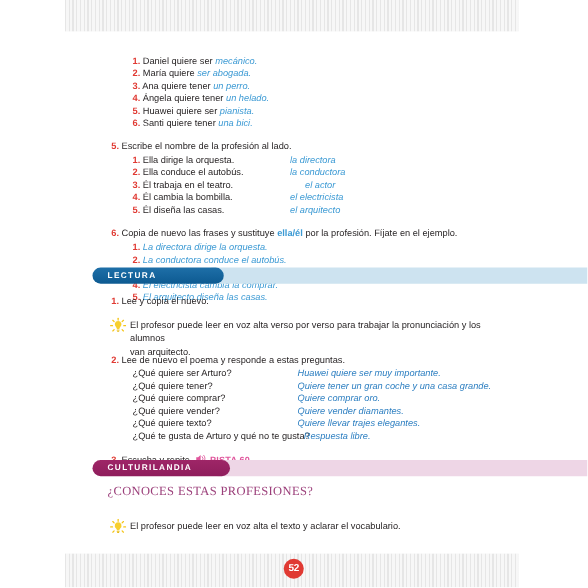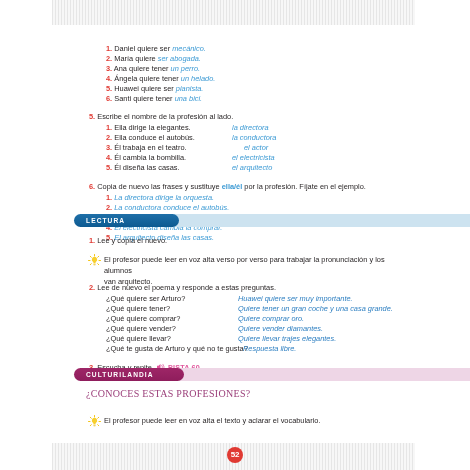--- a/index.html
+++ b/index.html
@@ -179,21 +179,21 @@
     <span>Santi quiere tener </span><span class="ans">una bici.</span>
   </div>
 
   <div class="ex" style="left:89px; top:112px;">
     <span class="num">5.</span>
     <span>Escribe el nombre de la profesión al lado.</span>
   </div>
 
   <div class="ex" style="left:106px; top:123px;">
     <span class="num">1.</span>
-    <span>Ella dirige la elegantes.</span>
+    <span>Ella dirige la orquesta.</span>
   </div>
   <div class="ex ans" style="left:232px; top:123px;">la directora</div>
 
   <div class="ex" style="left:106px; top:133px;">
     <span class="num">2.</span>
     <span>Ella conduce el autobús.</span>
   </div>
   <div class="ex ans" style="left:232px; top:133px;">la conductora</div>
 
   <div class="ex" style="left:106px; top:143px;">
@@ -284,21 +284,21 @@
 
   <div class="ex" style="left:106px; top:304px;">¿Qué quiere tener?</div>
   <div class="ex ans-dark" style="left:238px; top:304px;">Quiere tener un gran coche y una casa grande.</div>
 
   <div class="ex" style="left:106px; top:314px;">¿Qué quiere comprar?</div>
   <div class="ex ans-dark" style="left:238px; top:314px;">Quiere comprar oro.</div>
 
   <div class="ex" style="left:106px; top:324px;">¿Qué quiere vender?</div>
   <div class="ex ans-dark" style="left:238px; top:324px;">Quiere vender diamantes.</div>
 
-  <div class="ex" style="left:106px; top:334px;">¿Qué quiere llevar?</div>
+  <div class="ex" style="left:106px; top:334px;">¿Qué quiere texto?</div>
   <div class="ex ans-dark" style="left:238px; top:334px;">Quiere llevar trajes elegantes.</div>
 
   <div class="ex" style="left:106px; top:344px;">¿Qué te gusta de Arturo y qué no te gusta?</div>
   <div class="ex ans-dark" style="left:243px; top:344px;">Respuesta libre.</div>
 
   <div class="ex" style="left:89px; top:363px;">
     <span class="num">3.</span>
     <span>Escucha y repite.</span>
     <span class="speaker">
       <svg width="10" height="8" viewBox="0 0 20 16">

